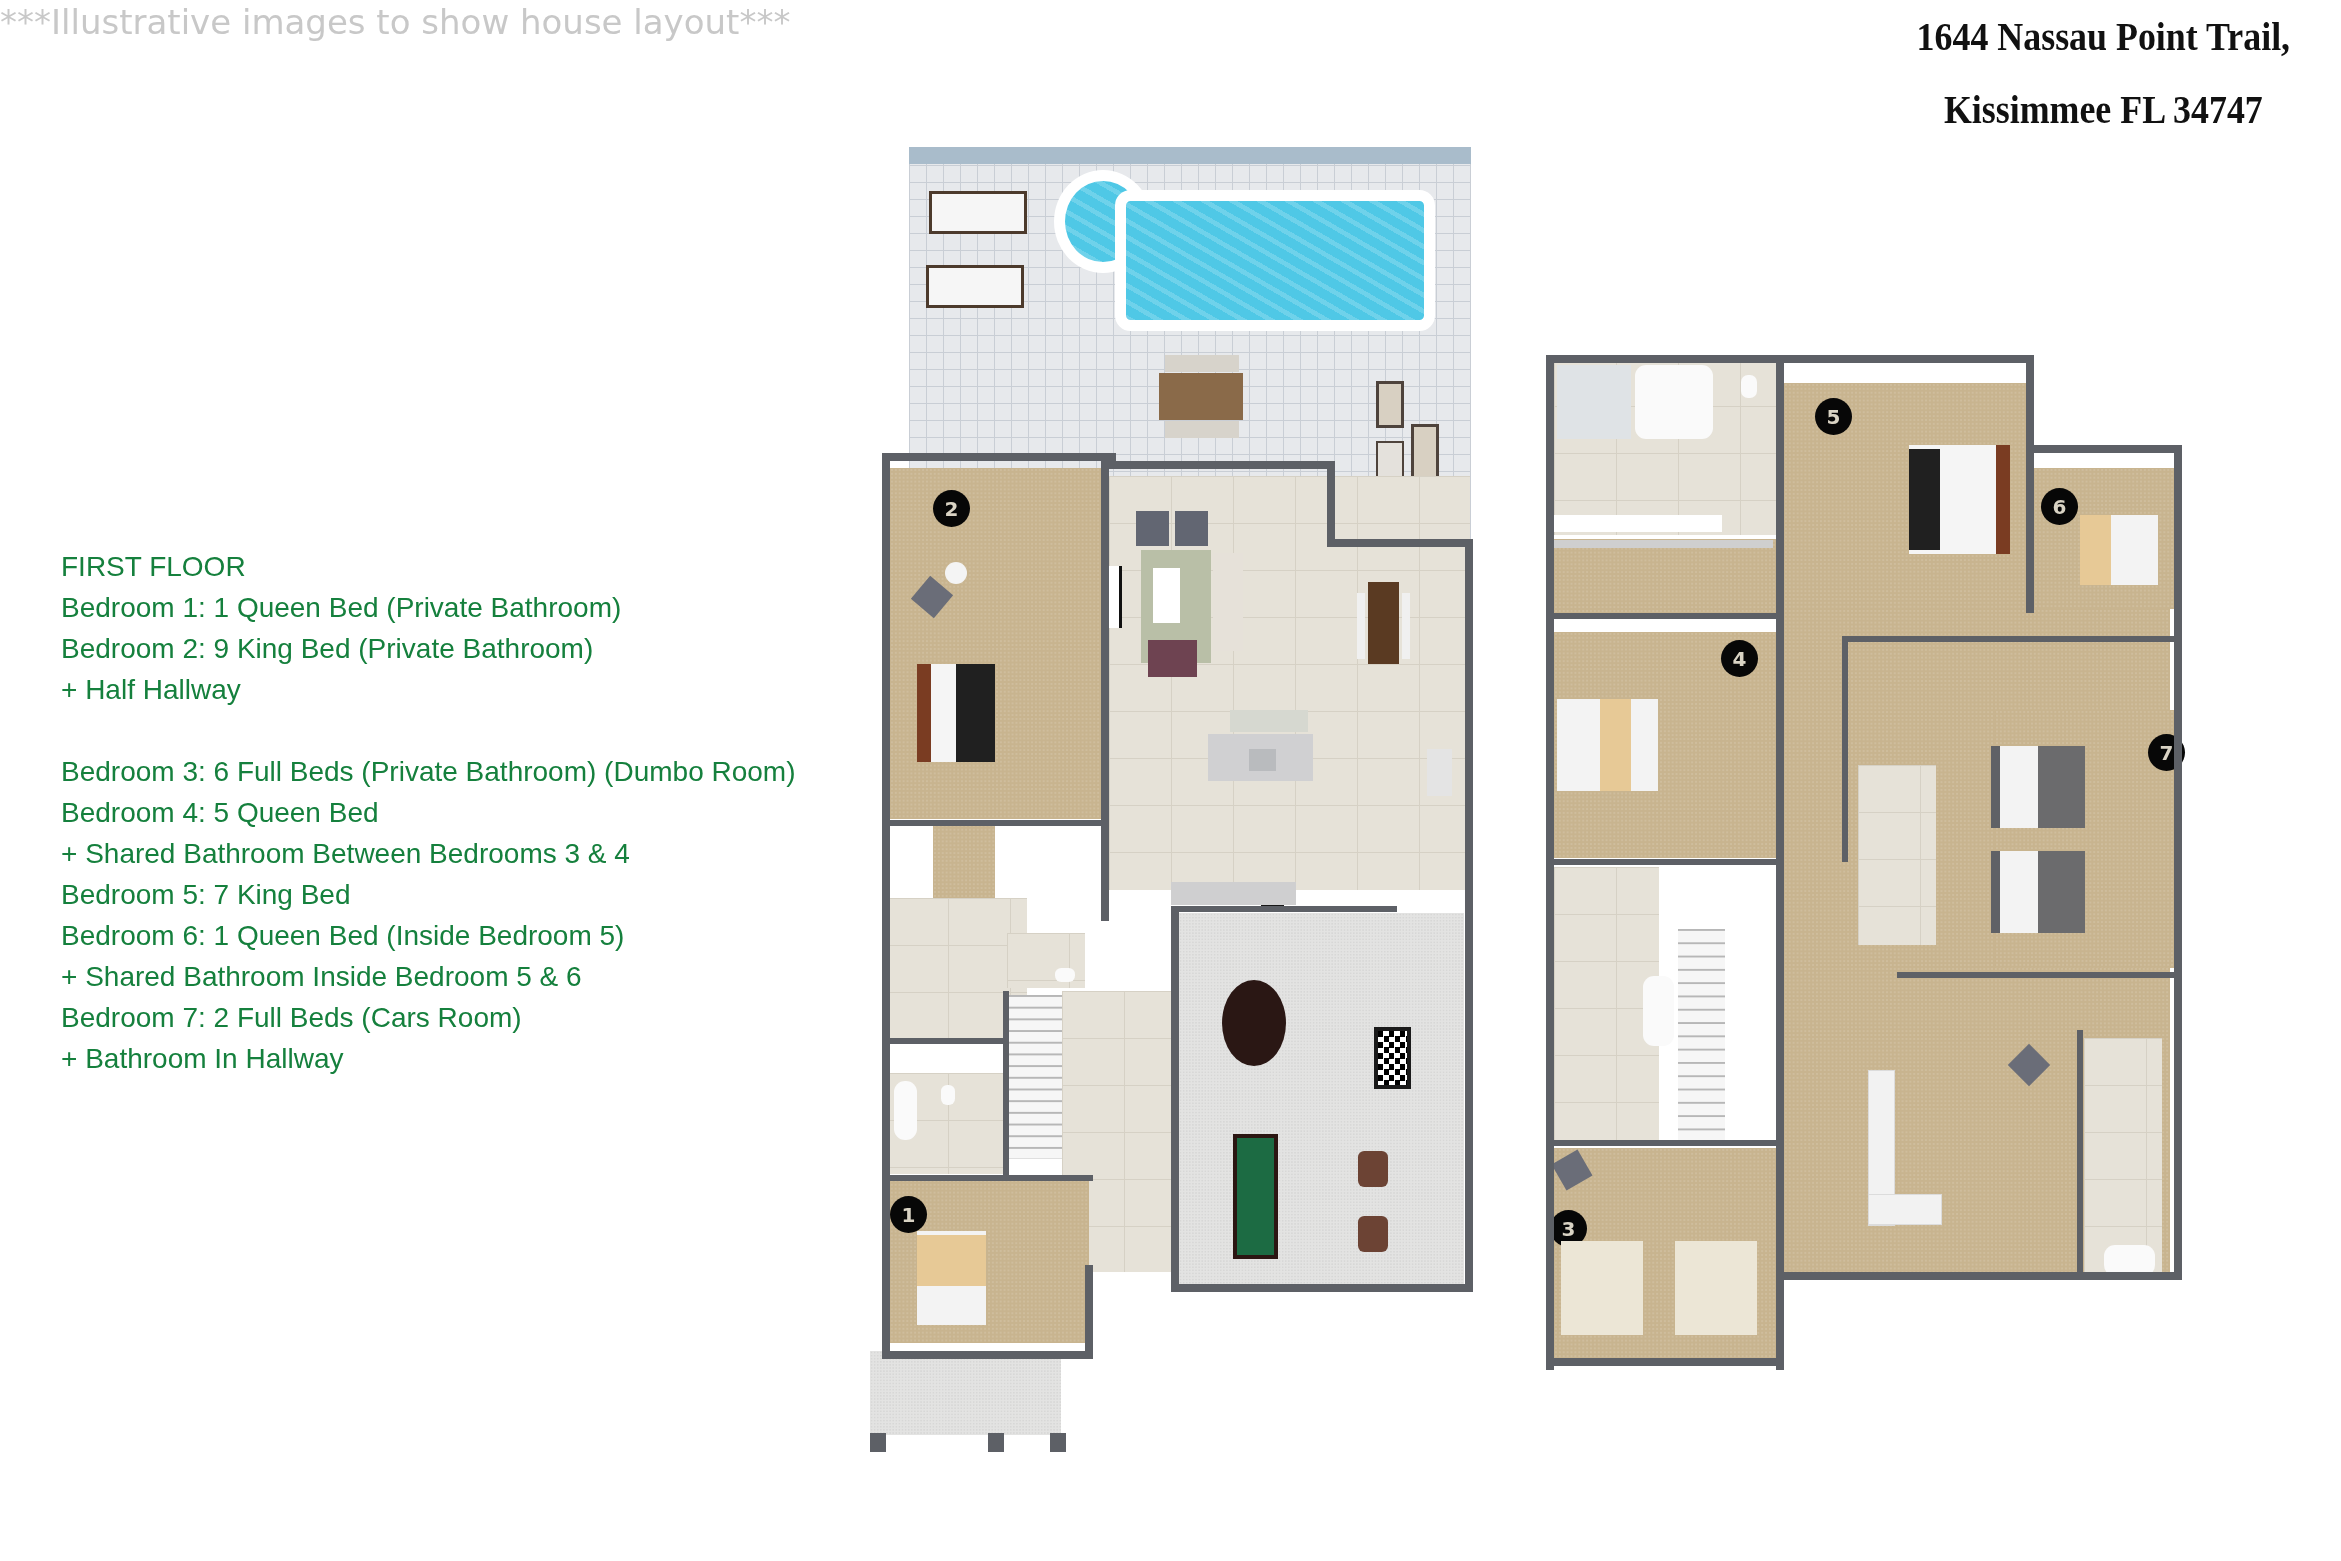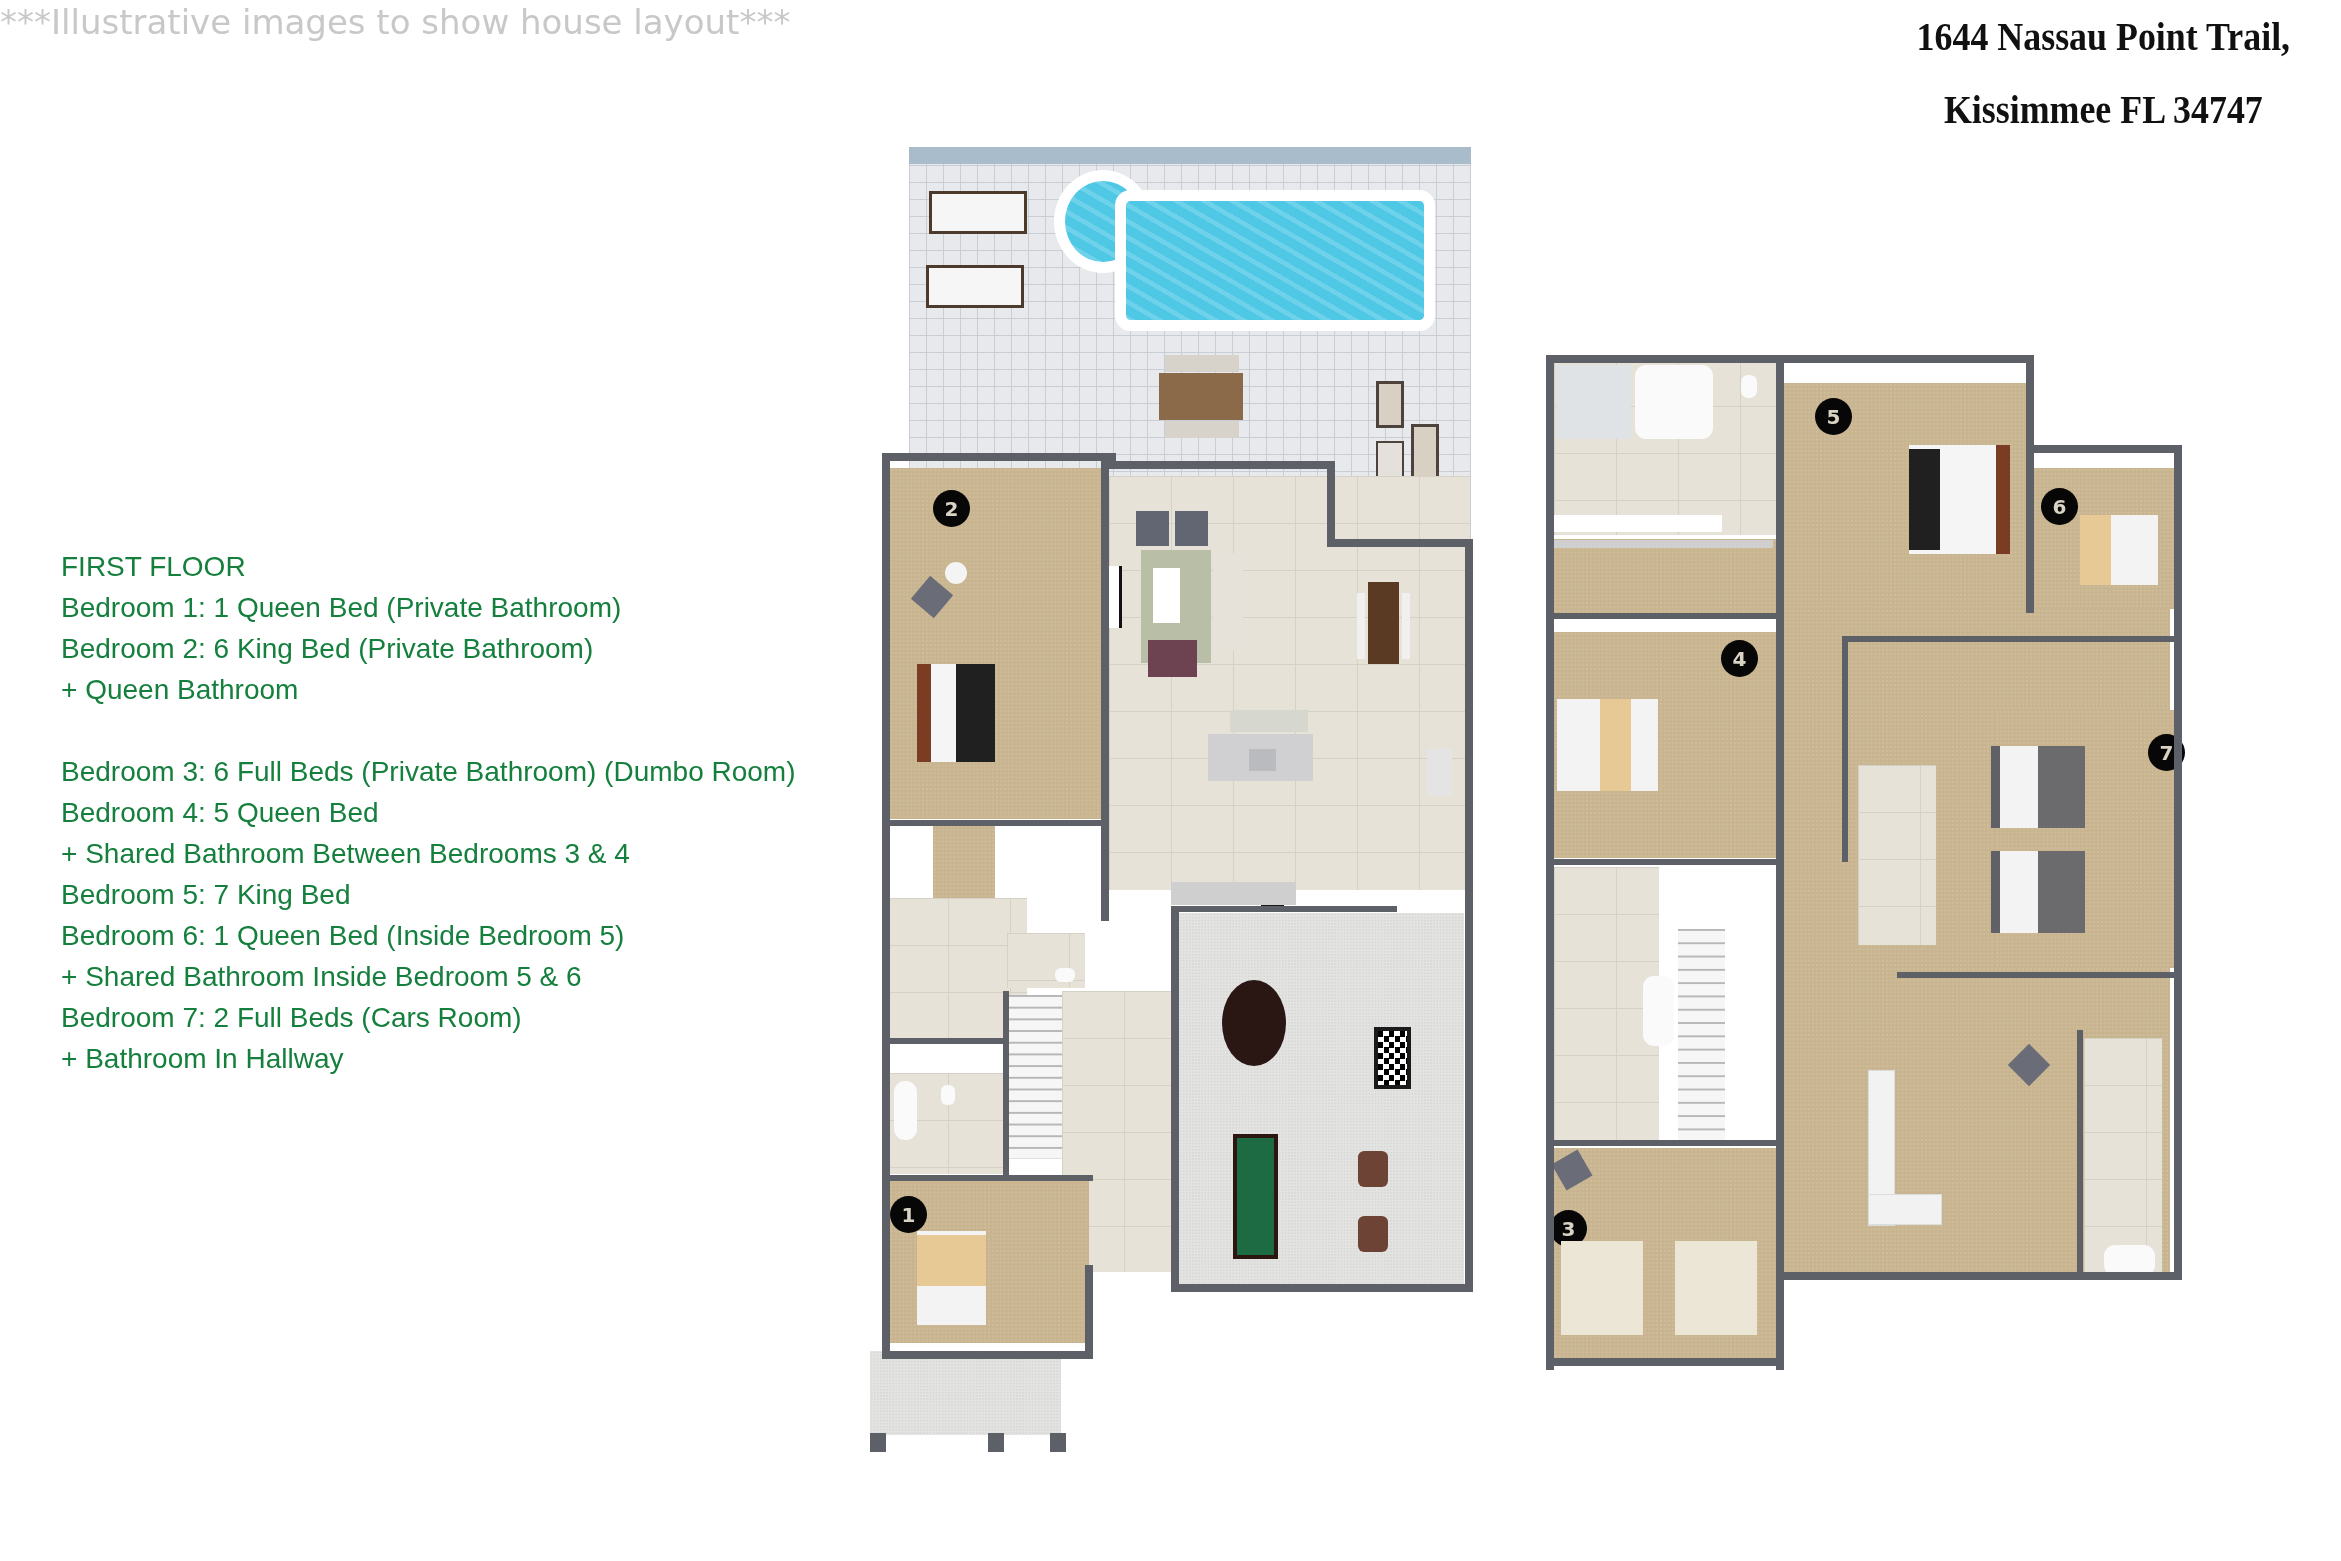--- a/index.html
+++ b/index.html
@@ -51,22 +51,22 @@
 <div class="disclaimer">***Illustrative images to show house layout***</div>
 <div class="address">
   <div>1644 Nassau Point Trail,</div>
   <div>Kissimmee FL 34747</div>
 </div>
 
 <div class="legend">
   <div class="section">
     <div class="line">FIRST FLOOR</div>
     <div class="line">Bedroom 1: 1 Queen Bed (Private Bathroom)</div>
-    <div class="line">Bedroom 2: 6 King Bed (Private Bathroom)</div>
-    <div class="line">+ Queen Bathroom</div>
+    <div class="line">Bedroom 2: 9 King Bed (Private Bathroom)</div>
+    <div class="line">+ Half Hallway</div>
   </div>
   <div class="section">
     <div class="line">Bedroom 3: 6 Full Beds (Private Bathroom) (Dumbo Room)</div>
     <div class="line">Bedroom 4: 5 Queen Bed</div>
     <div class="line">+ Shared Bathroom Between Bedrooms 3 &amp; 4</div>
     <div class="line">Bedroom 5: 7 King Bed</div>
     <div class="line">Bedroom 6: 1 Queen Bed (Inside Bedroom 5)</div>
     <div class="line">+ Shared Bathroom Inside Bedroom 5 &amp; 6</div>
     <div class="line">Bedroom 7: 2 Full Beds (Cars Room)</div>
     <div class="line">+ Bathroom In Hallway</div>

